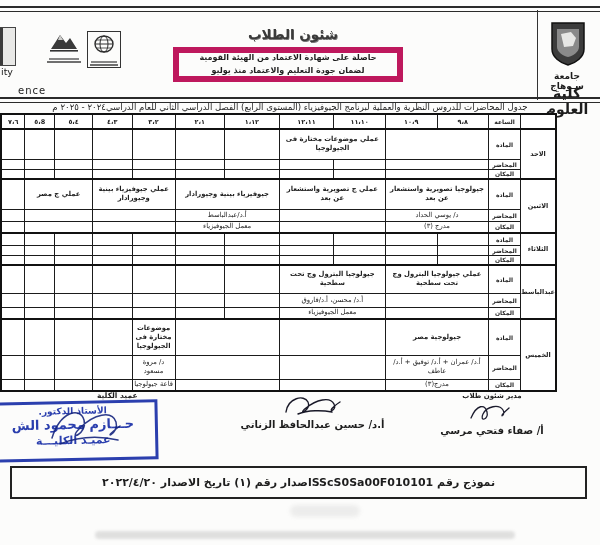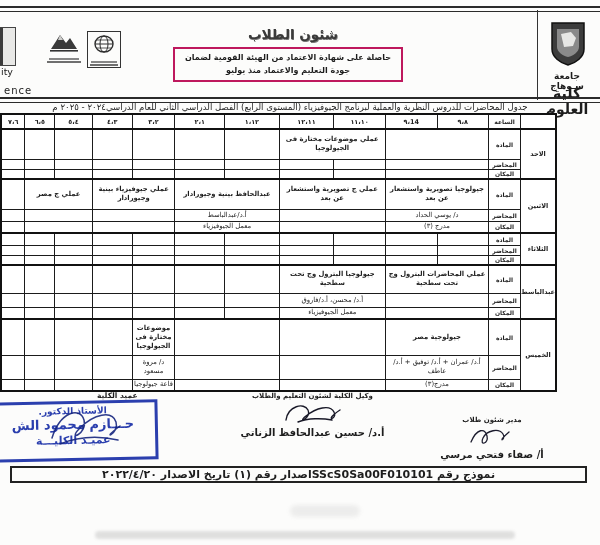--- a/index.html
+++ b/index.html
@@ -7,54 +7,54 @@
     position:relative;width:600px;height:545px;background:#fcfcfb;overflow:hidden;
     font-family:"DejaVu Sans",sans-serif;color:#1d1d1d;
   }
   .dline{position:absolute;left:0;width:600px;height:3px;border-top:2px solid #2b2b2b;border-bottom:1px solid #2b2b2b;}
   
   .hdr-right-sep{position:absolute;right:62px;top:10px;height:90px;width:0;border-left:1.5px solid #333;}
   .uni-name{position:absolute;right:6px;top:71px;width:54px;text-align:center;font-size:9px;font-weight:bold;direction:rtl;}
   .fac-name{position:absolute;right:6px;top:85px;width:54px;text-align:center;font-size:14px;font-weight:bold;direction:rtl;}
   .shield{position:absolute;right:13px;top:21px;}
   .stamp-top{position:absolute;left:228px;top:26px;width:130px;text-align:center;font-size:13.5px;font-weight:900;color:#3a3a3a;direction:rtl;text-shadow:0.6px 0.6px 0 #777;letter-spacing:1px;}
-  .accred{position:absolute;left:173px;top:47px;width:230px;height:35px;border:2px solid #be185d;display:flex;align-items:center;justify-content:center;font-size:8px;font-weight:bold;direction:rtl;text-align:center;line-height:1.6;padding:1px 6px;box-sizing:border-box;}
+  .accred{position:absolute;left:173px;top:47px;width:230px;height:35px;border:6px solid #be185d;display:flex;align-items:center;justify-content:center;font-size:8px;font-weight:bold;direction:rtl;text-align:center;line-height:1.6;padding:1px 6px;box-sizing:border-box;}
   .left-logo-frag{position:absolute;left:-12px;top:27px;width:26px;height:37px;border:1.5px solid #444;background:linear-gradient(90deg,#3b3b3b 55%,#e8e8e6 55%);}
   .frag-ity{position:absolute;left:1px;top:66px;font-size:9.5px;color:#222;}
-  .frag-ence{position:absolute;left:4px;top:85px;font-size:10px;color:#222;letter-spacing:1px;}
+  .frag-ence{position:absolute;left:18px;top:85px;font-size:10px;color:#222;letter-spacing:1px;}
   .egac{position:absolute;left:45px;top:31px;width:38px;height:37px;text-align:center;}
   .aja{position:absolute;left:87px;top:31px;width:34px;height:37px;border:1.5px solid #333;box-sizing:border-box;text-align:center;}
   .microtxt{display:block;margin:1px auto 0;width:80%;height:2px;background:#555;opacity:.7;}
   .microtxt.m2{width:90%;height:2px;background:#333;}
   
   .title{position:absolute;left:10px;top:102px;width:560px;text-align:center;font-size:8.6px;font-weight:normal;direction:rtl;white-space:nowrap;}
   
   table.tt{position:absolute;top:113px;right:43px;border-collapse:collapse;table-layout:fixed;direction:rtl;background:#fff;border:2px solid #111;}
   table.tt td,table.tt th{border:1.5px solid #1b1b1b;overflow:hidden;}
   table.tt tr.day-top td{border-top:2.4px solid #111;}
   table.tt th.slot{font-size:6.5px;font-weight:bold;padding:0;text-align:center;}
   table.tt td.lbl{font-size:6px;font-weight:bold;text-align:center;padding:0;}
   table.tt td.day{font-size:6.5px;font-weight:bold;text-align:center;padding:0;}
   table.tt td.cell{font-size:6.8px;text-align:center;vertical-align:middle;padding:0 1px;line-height:1.3;}
   table.tt td.cell.subj{font-weight:600;}
   
   .sig{position:absolute;text-align:center;direction:rtl;}
   .sig .t{font-size:7px;font-weight:bold;}
   .sig .n{font-size:10px;font-weight:bold;margin-top:1px;}
-  .sig-right{right:48px;top:392px;width:120px;margin-top:24px;}
+  .sig-right{right:48px;top:392px;width:120px;}
   .sig-center{left:225px;top:392px;width:175px;}
   .dean-label{position:absolute;left:97px;top:391px;font-size:7.5px;font-weight:bold;direction:rtl;}
   .dean-stamp{position:absolute;left:-12px;top:401px;width:170px;height:60px;border:3px solid #2b3fae;transform:rotate(-1.2deg);color:#2b3fae;direction:rtl;text-align:center;box-sizing:border-box;padding-top:2px;}
   .dean-stamp .l1{font-size:9px;font-weight:900;}
   .dean-stamp .l2{font-size:13px;font-weight:900;margin-top:1px;}
   .dean-stamp .l3{font-size:11px;font-weight:900;margin-top:2px;}
   .sigsvg{display:block;margin:0 auto;}
   .over-sig{position:absolute;pointer-events:none;}
   
-  .footer-box{position:absolute;left:10px;top:466px;width:577px;height:17px;border:2px solid #222;box-sizing:border-box;display:flex;align-items:center;justify-content:center;font-size:11px;font-weight:bold;direction:rtl;}
+  .footer-box{position:absolute;left:10px;top:466px;width:577px;height:33px;border:2px solid #222;box-sizing:border-box;display:flex;align-items:center;justify-content:center;font-size:11px;font-weight:bold;direction:rtl;}
   .smudge1{position:absolute;left:95px;top:531px;width:420px;height:8px;background:#b5b5b5;opacity:.4;filter:blur(1.6px);border-radius:4px;}
   .smudge2{position:absolute;left:290px;top:505px;width:70px;height:12px;background:#999;opacity:.15;filter:blur(2px);border-radius:6px;}
 </style>
 </head>
 <body>
 
 <div class="page">
 
   <div class="dline" style="top:6px;"></div>
 
@@ -118,29 +118,29 @@
         <col style="width: 40px;">
         <col style="width: 38px;">
         <col style="width: 30px;">
         <col style="width: 24px;">
       </colgroup>
       <thead>
         <tr style="height: 15px;">
           <td class="lbl"></td>
           <td class="lbl">الساعة</td>
           <th class="slot">٩،٨</th>
-          <th class="slot">14،٩</th>
+          <th class="slot">١٠،٩</th>
           <th class="slot">١١،١٠</th>
           <th class="slot">١٢،١١</th>
           <th class="slot">١،١٢</th>
           <th class="slot">٢،١</th>
           <th class="slot">٣،٢</th>
           <th class="slot">٤،٣</th>
           <th class="slot">٥،٤</th>
-          <th class="slot">٦،٥</th>
+          <th class="slot">8،٥</th>
           <th class="slot">٧،٦</th>
         </tr>
       </thead>
       <tbody>
         <tr class="day-top" style="height: 30px;">
           <td class="day" rowspan="3">الاحد</td>
           <td class="lbl">المادة</td>
           <td class="cell subj" colspan="2"></td>
           <td class="cell subj" colspan="2">عملي موضوعات مختارة فى الجيولوجيا</td>
           <td class="cell"></td>
@@ -175,21 +175,21 @@
           <td class="cell"></td>
           <td class="cell"></td>
           <td class="cell"></td>
           <td class="cell"></td>
         </tr>
         <tr class="day-top" style="height: 30px;">
           <td class="day" rowspan="3">الاثنين</td>
           <td class="lbl">المادة</td>
           <td class="cell subj" colspan="2">جيولوجيا تصويرية واستشعار عن بعد</td>
           <td class="cell subj" colspan="2">عملي ج تصويرية واستشعار عن بعد</td>
-          <td class="cell subj" colspan="2">عبدالحافظ بينية وجيورادار</td>
+          <td class="cell subj" colspan="2">جيوفيزياء بينية وجيورادار</td>
           <td class="cell subj" colspan="2">عملي جيوفيزياء بينية وجيورادار</td>
           <td class="cell subj" colspan="2">عملي ج مصر</td>
           <td class="cell"></td>
         </tr>
         <tr style="height: 12px;">
           <td class="lbl">المحاضر</td>
           <td class="cell" colspan="2">د/ يوسي الحداد</td>
           <td class="cell" colspan="2"></td>
           <td class="cell" colspan="2">أ.د/عبدالباسط</td>
           <td class="cell" colspan="2"></td>
@@ -244,21 +244,21 @@
           <td class="cell"></td>
           <td class="cell"></td>
           <td class="cell"></td>
           <td class="cell"></td>
           <td class="cell"></td>
           <td class="cell"></td>
         </tr>
         <tr class="day-top" style="height: 28px;">
           <td class="day" rowspan="3">عبدالباسط</td>
           <td class="lbl">المادة</td>
-          <td class="cell subj" colspan="2">عملي المحاضرات البترول وج تحت سطحية</td>
+          <td class="cell subj" colspan="2">عملي جيولوجيا البترول وج تحت سطحية</td>
           <td class="cell subj" colspan="2">جيولوجيا البترول وج تحت سطحية</td>
           <td class="cell"></td>
           <td class="cell"></td>
           <td class="cell"></td>
           <td class="cell"></td>
           <td class="cell"></td>
           <td class="cell"></td>
           <td class="cell"></td>
         </tr>
         <tr style="height: 14px;">
@@ -324,21 +324,20 @@
 
   <div class="sig sig-right">
     <div class="t">مدير شئون طلاب</div>
     <svg class="sigsvg" width="54" height="24" viewBox="0 0 54 24">
       <path d="M6 18 C12 4 20 4 22 12 C24 20 14 22 18 14 C22 6 34 4 38 10 C42 16 30 20 44 8" fill="none" stroke="#1c1c2e" stroke-width="1.3" stroke-linecap="round"></path>
     </svg>
     <div class="n">أ/ صفاء فتحي مرسي</div>
   </div>
 
   <div class="sig sig-center">
-    <div class="t">وكيل الكلية لشئون التعليم والطلاب</div>
     <svg class="sigsvg" width="70" height="26" viewBox="0 0 70 26">
       <path d="M8 20 C10 6 26 2 30 10 C34 18 18 24 28 16 C38 8 52 4 56 12 C60 20 44 22 62 10 M20 22 C30 18 44 18 54 20" fill="none" stroke="#191928" stroke-width="1.4" stroke-linecap="round"></path>
     </svg>
     <div class="n">أ.د/ حسين عبدالحافظ الزناتي</div>
   </div>
 
   <div class="dean-label">عميد الكلية</div>
   <div class="dean-stamp">
     <div class="l1">الأستاذ الدكتور.</div>
     <div class="l2">حـــازم محمود الش</div>

